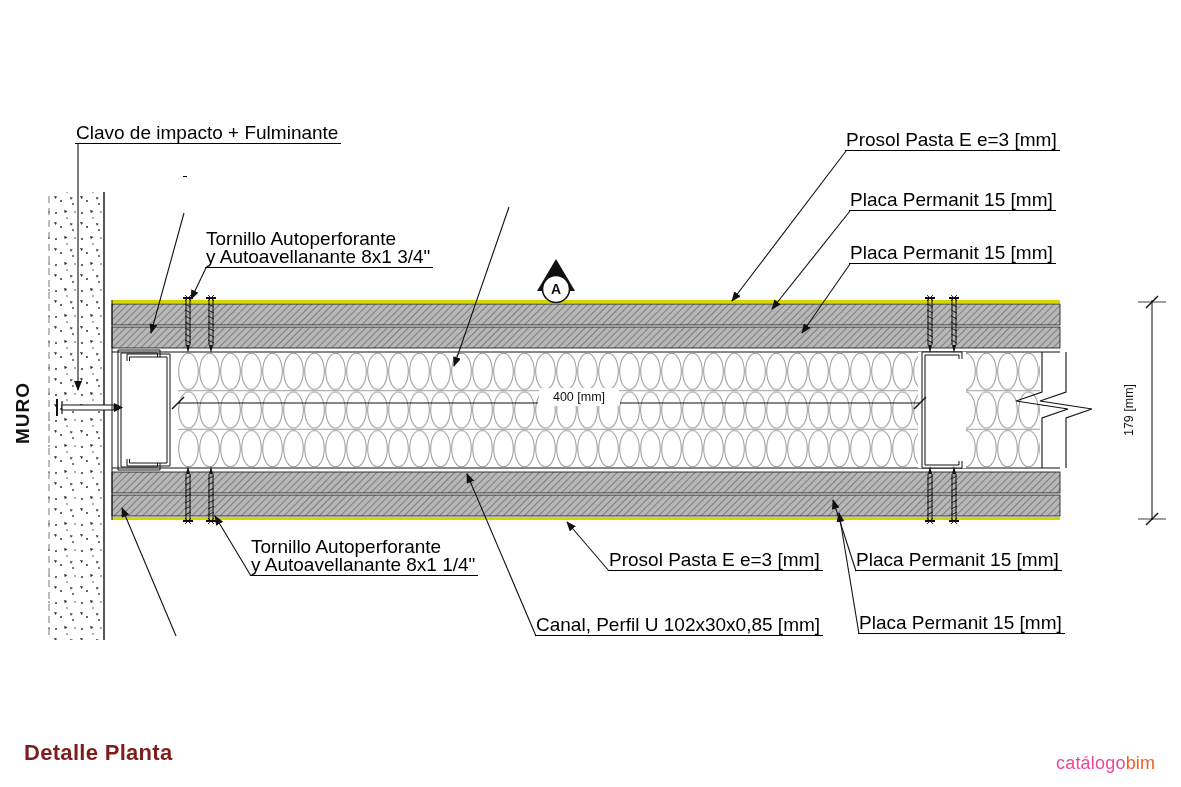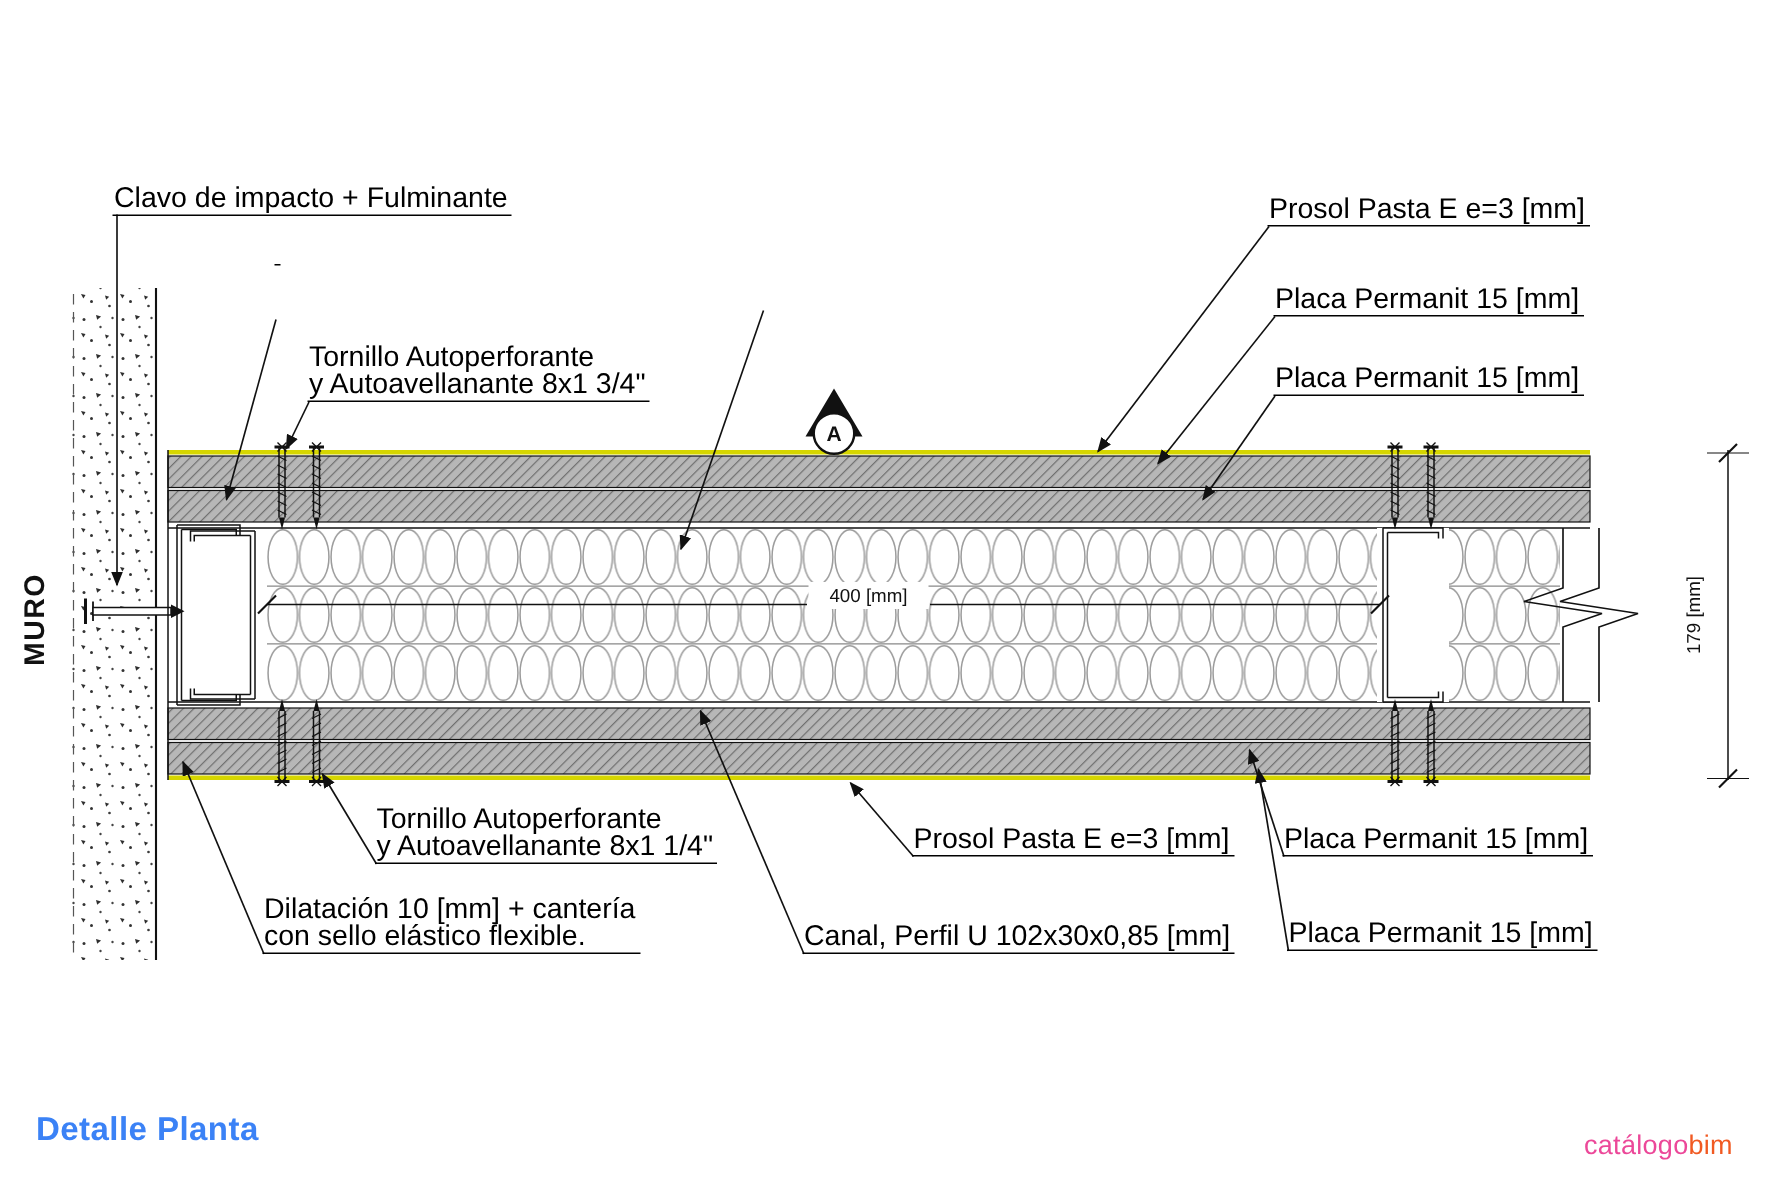--- a/index.html
+++ b/index.html
@@ -3,21 +3,21 @@
 <meta charset="utf-8">
 <style>
   html,body{margin:0;padding:0;background:#fff}
   .page{position:relative;width:1181px;height:787px;background:#fff;overflow:hidden;
         font-family:"Liberation Sans","DejaVu Sans",sans-serif;color:#000}
   svg.draw{position:absolute;left:0;top:0}
   svg text{font-family:"Liberation Sans","DejaVu Sans",sans-serif;fill:#111}
   .callout{position:absolute;display:inline-block;border-bottom:1.4px solid #000;
            padding:0 3px 1px 1px;font-size:19px;line-height:18px;white-space:nowrap}
   .callout div{white-space:nowrap}
-  .title{position:absolute;left:24px;top:740px;font-size:22px;font-weight:bold;letter-spacing:.3px;color:#3b82f6}
+  .title{position:absolute;left:24px;top:740px;font-size:22px;font-weight:bold;letter-spacing:.3px;color:#7f1d1d}
   .logo{position:absolute;left:1056px;top:753px;font-size:18px;letter-spacing:.2px}
   .logo .p1{color:#ec4899}
   .logo .p2{color:#f15a22;font-weight:normal}
 </style>
 </head>
 <body>
 
 <div class="page">
 
   <svg class="draw" width="1181" height="787" viewBox="0 0 1181 787">
@@ -180,24 +180,20 @@
 
   <div class="callout" style="left:849px;top:244px">
     <div>Placa Permanit 15 [mm]</div>
   </div>
 
   <div class="callout" style="left:250px;top:538px">
     <div>Tornillo Autoperforante</div>
     <div>y Autoavellanante 8x1 1/4"</div>
   </div>
 
-  <div class="callout" style="left:175px;top:598px">
-    <div>Dilatación 10 [mm] + cantería</div>
-    <div>con sello elástico flexible.</div>
-  </div>
 
   <div class="callout" style="left:535px;top:616px">
     <div>Canal, Perfil U 102x30x0,85 [mm]</div>
   </div>
 
   <div class="callout" style="left:608px;top:551px">
     <div>Prosol Pasta E e=3 [mm]</div>
   </div>
 
   <div class="callout" style="left:855px;top:551px">

